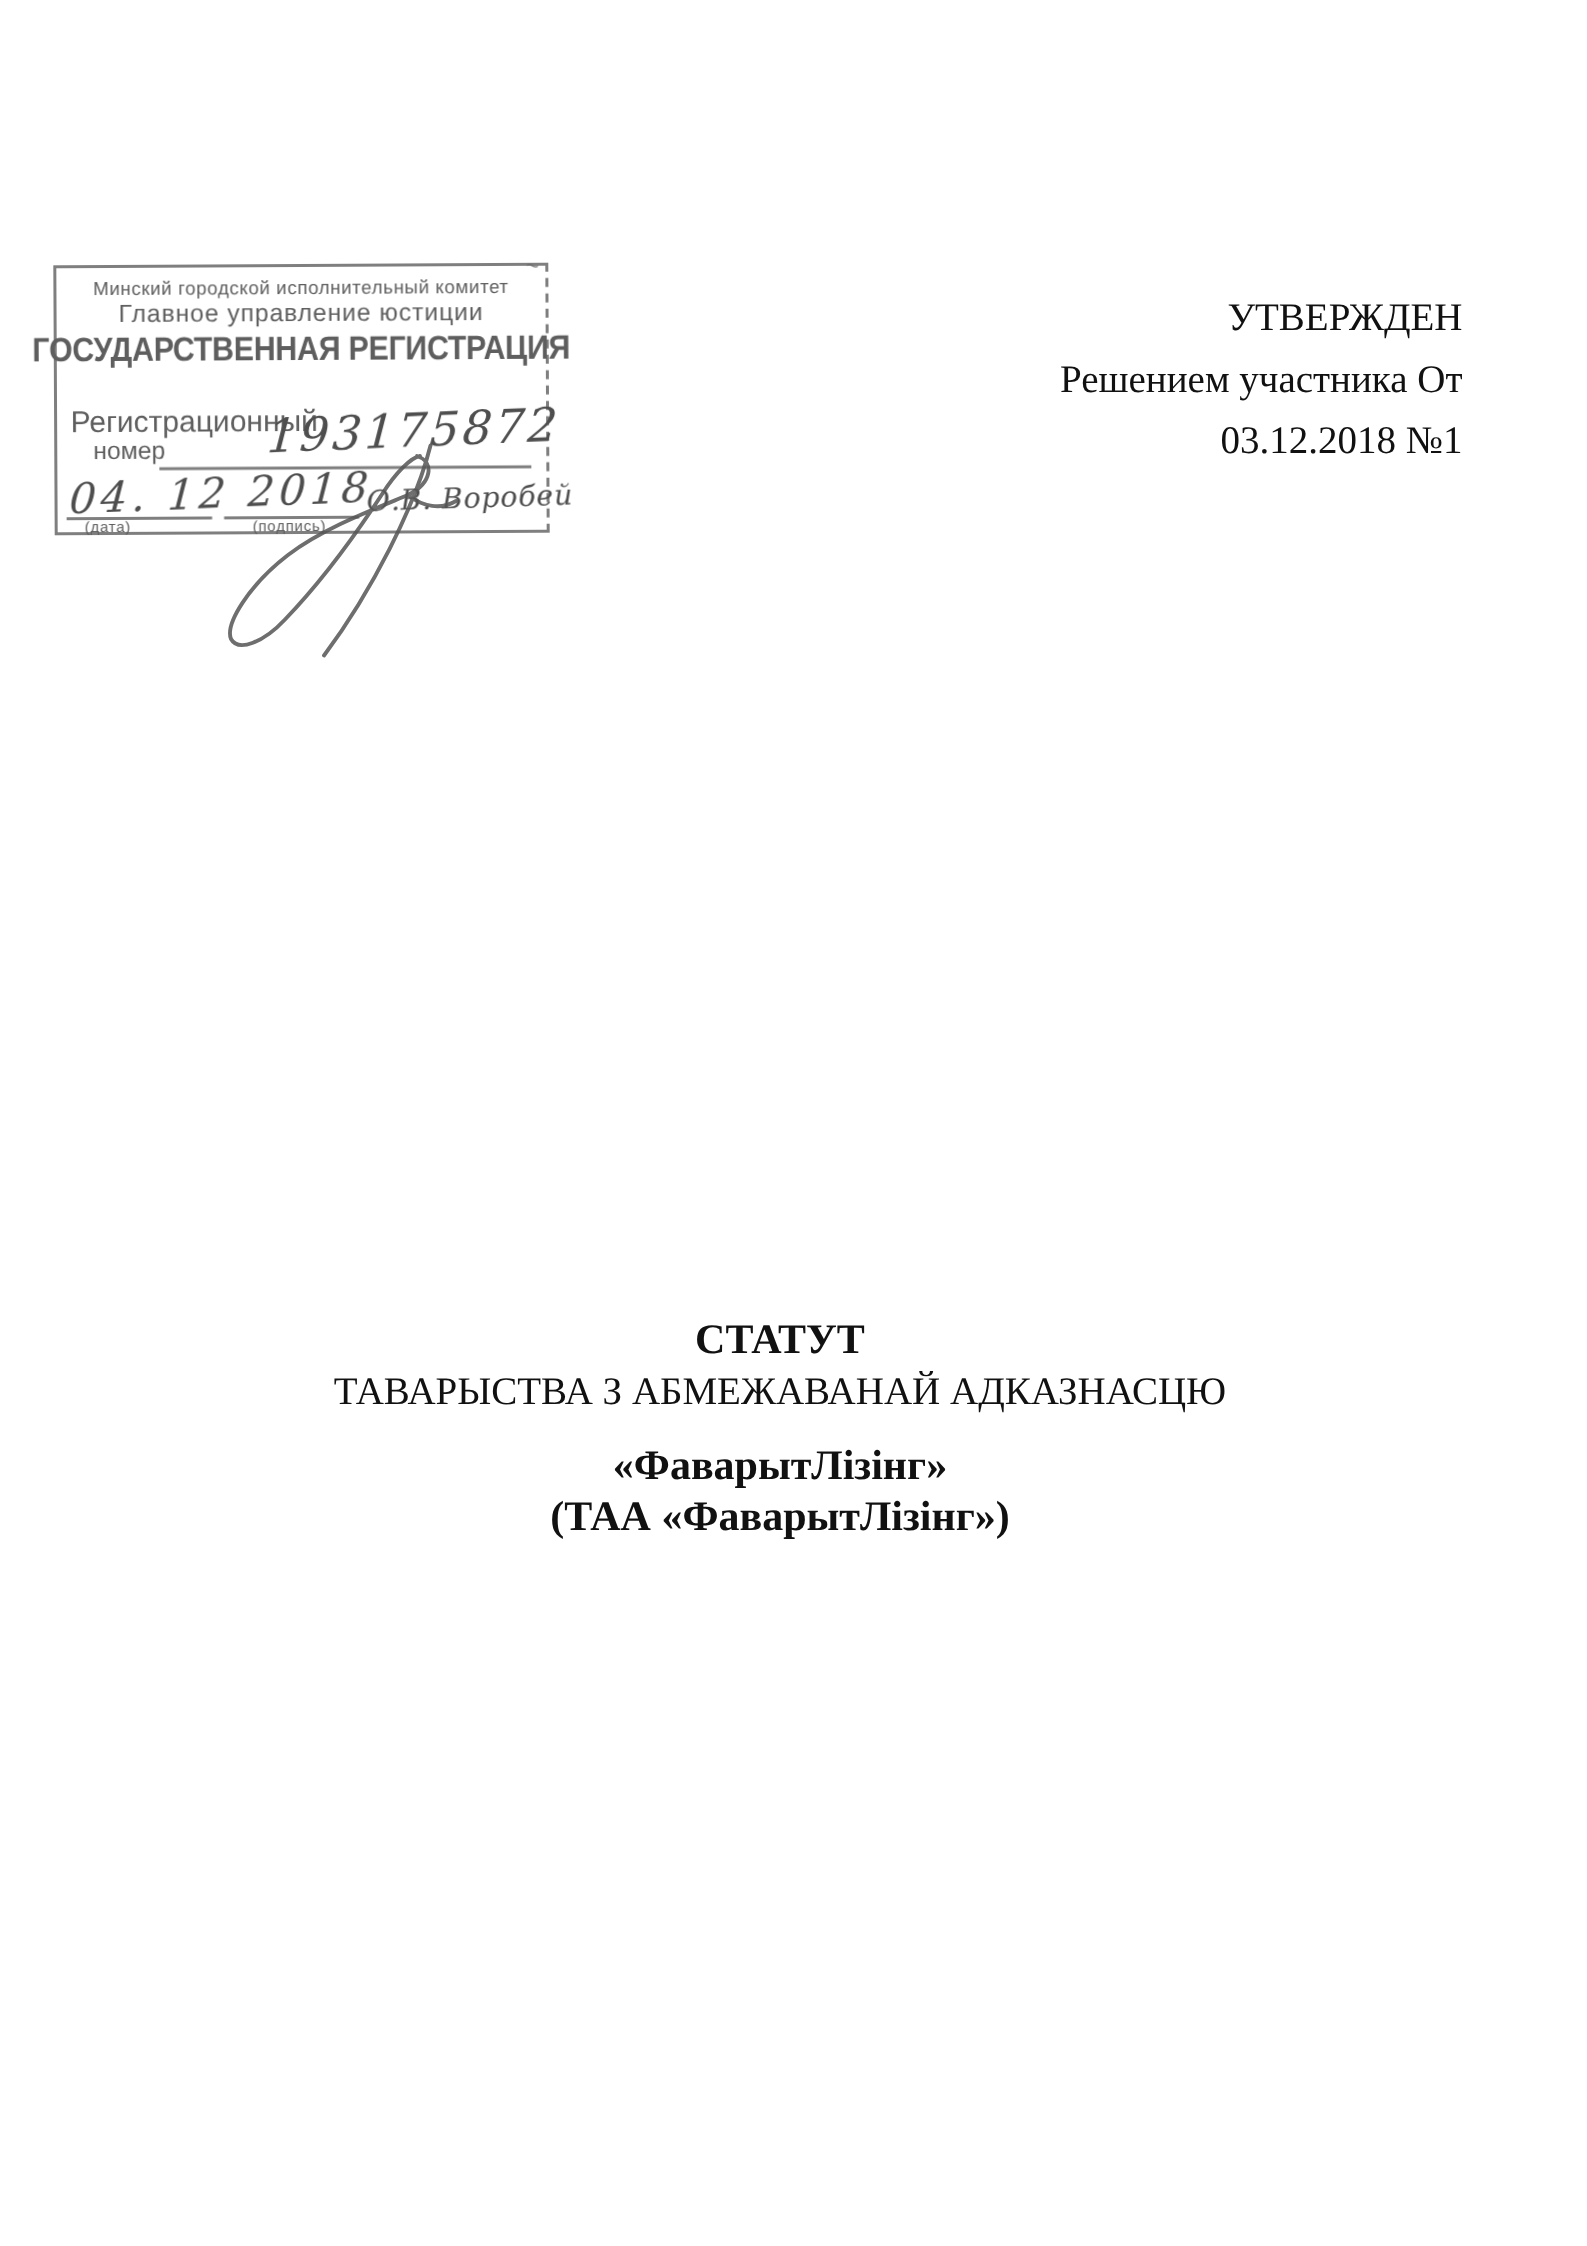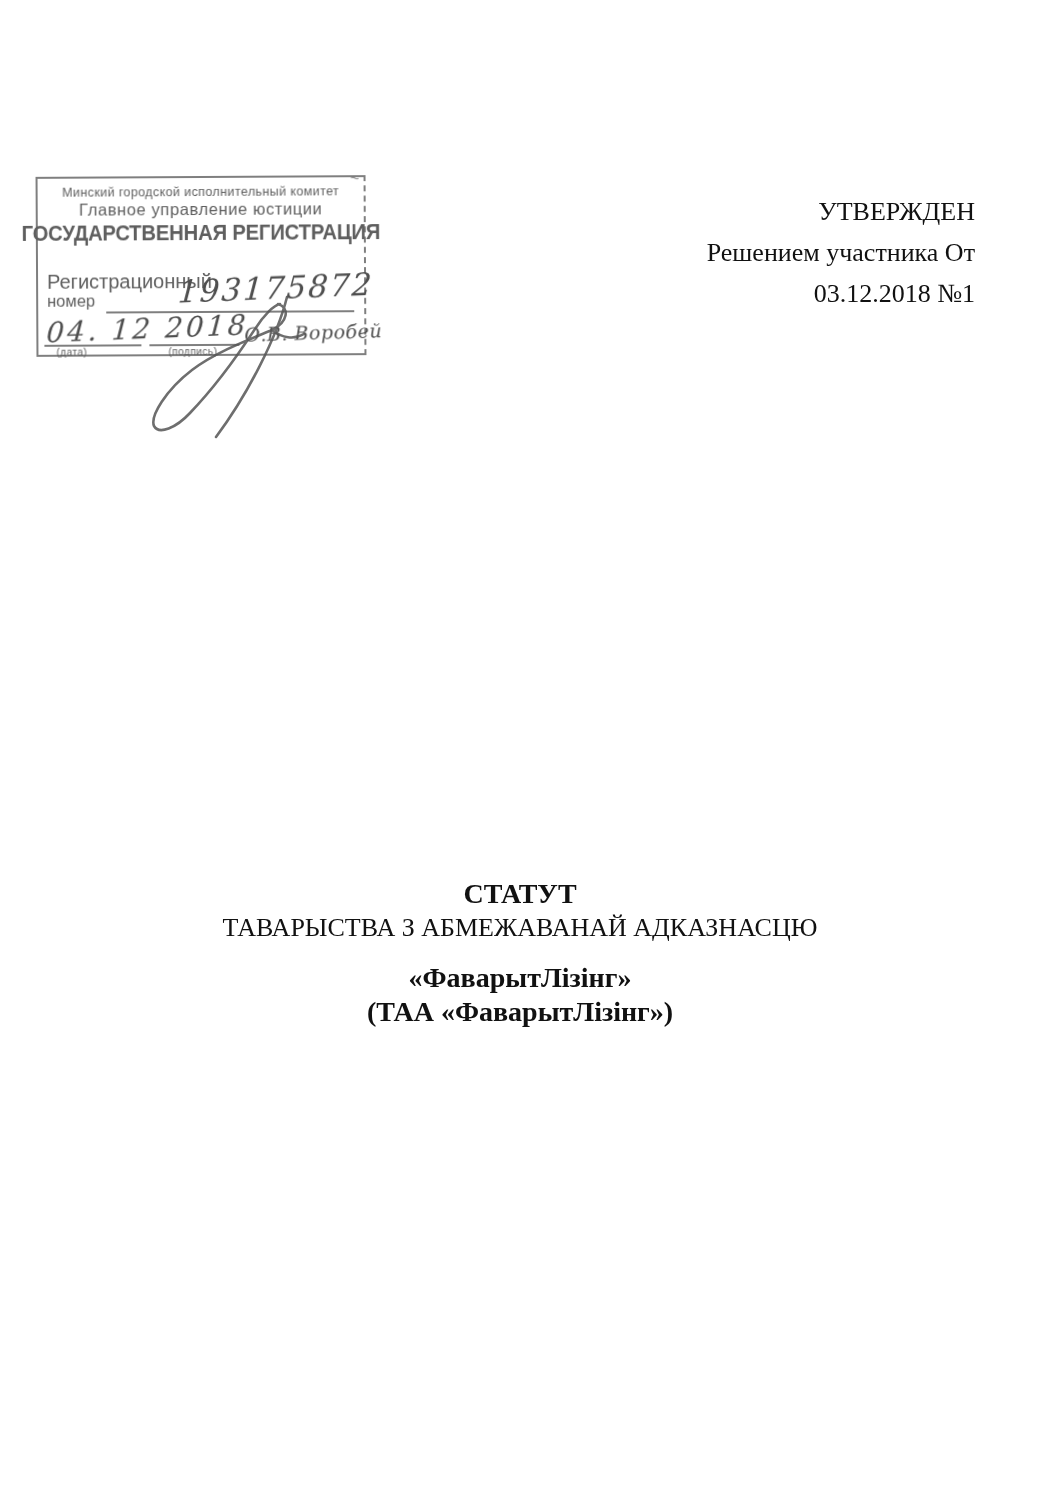--- a/index.html
+++ b/index.html
@@ -43,21 +43,21 @@
     font-size: 22.5px; font-weight: bold; letter-spacing: -0.2px;
     white-space: nowrap;
     transform: translateX(-50%) scaleX(0.9);
     transform-origin: center;
   }
   .stamp .reg-label-1 {
     position: absolute; left: 9px; top: 92px;
     font-size: 20px; white-space: nowrap;
   }
   .stamp .reg-label-2 {
-    position: absolute; left: 9px; top: 113px;
+    position: absolute; left: 24px; top: 113px;
     font-size: 16.5px; white-space: nowrap;
   }
   .stamp .reg-underline {
     position: absolute; left: 68px; right: 10px; top: 114px; height: 19px;
     border-bottom: 2px solid rgba(95,95,95,0.8);
   }
   .handwriting {
     font-family: "DejaVu Serif", serif;
     font-style: italic;
     color: #4e4e4e;

